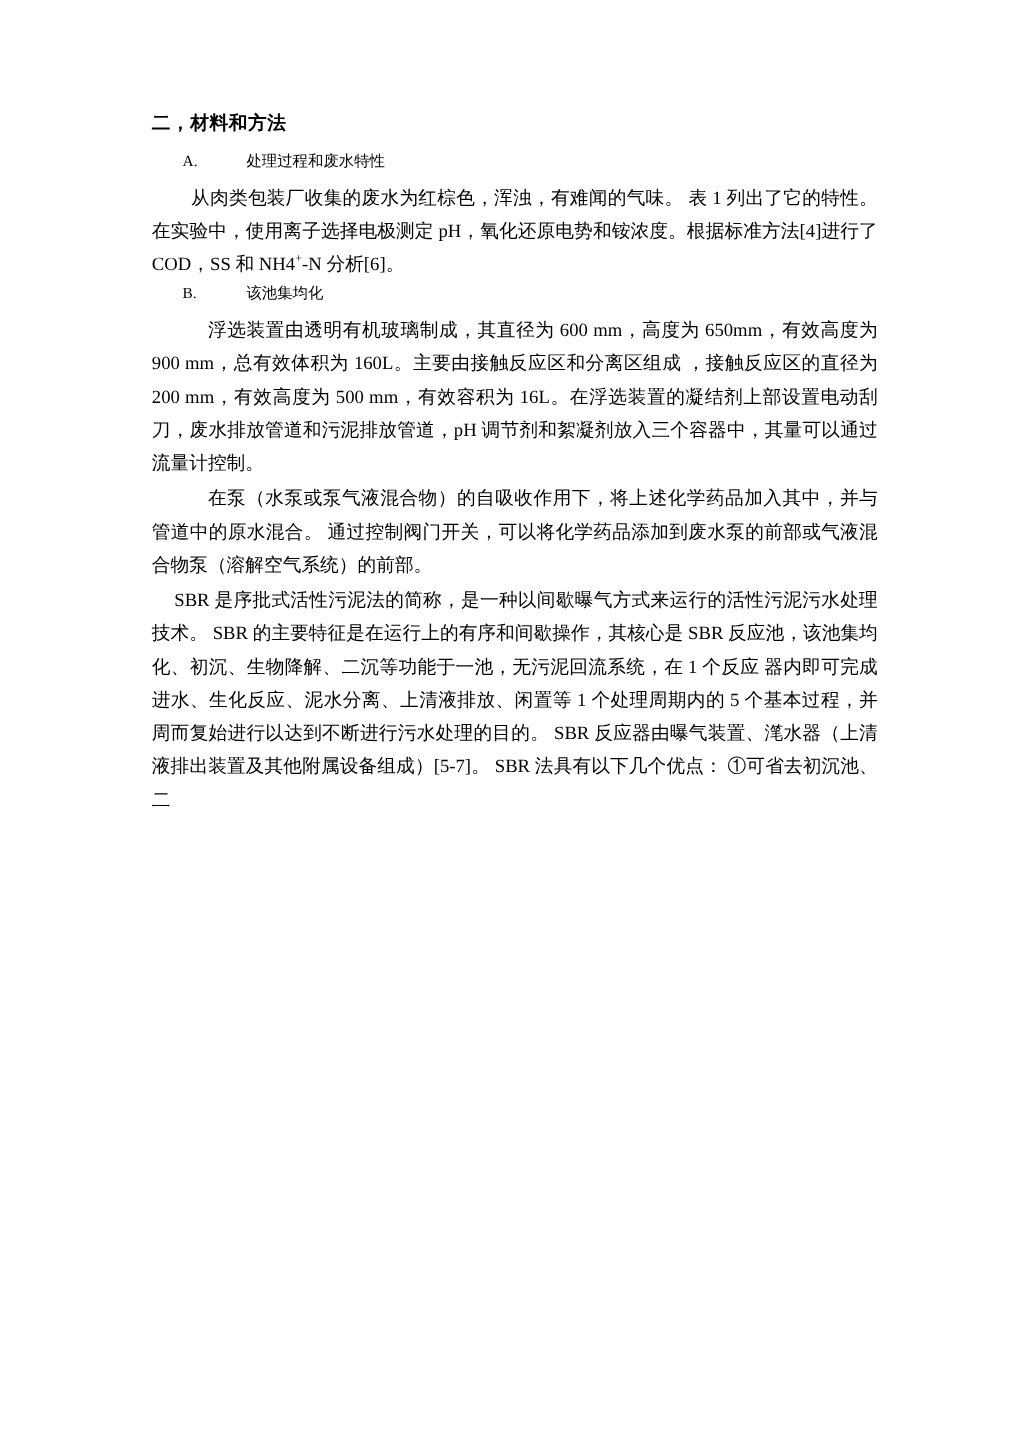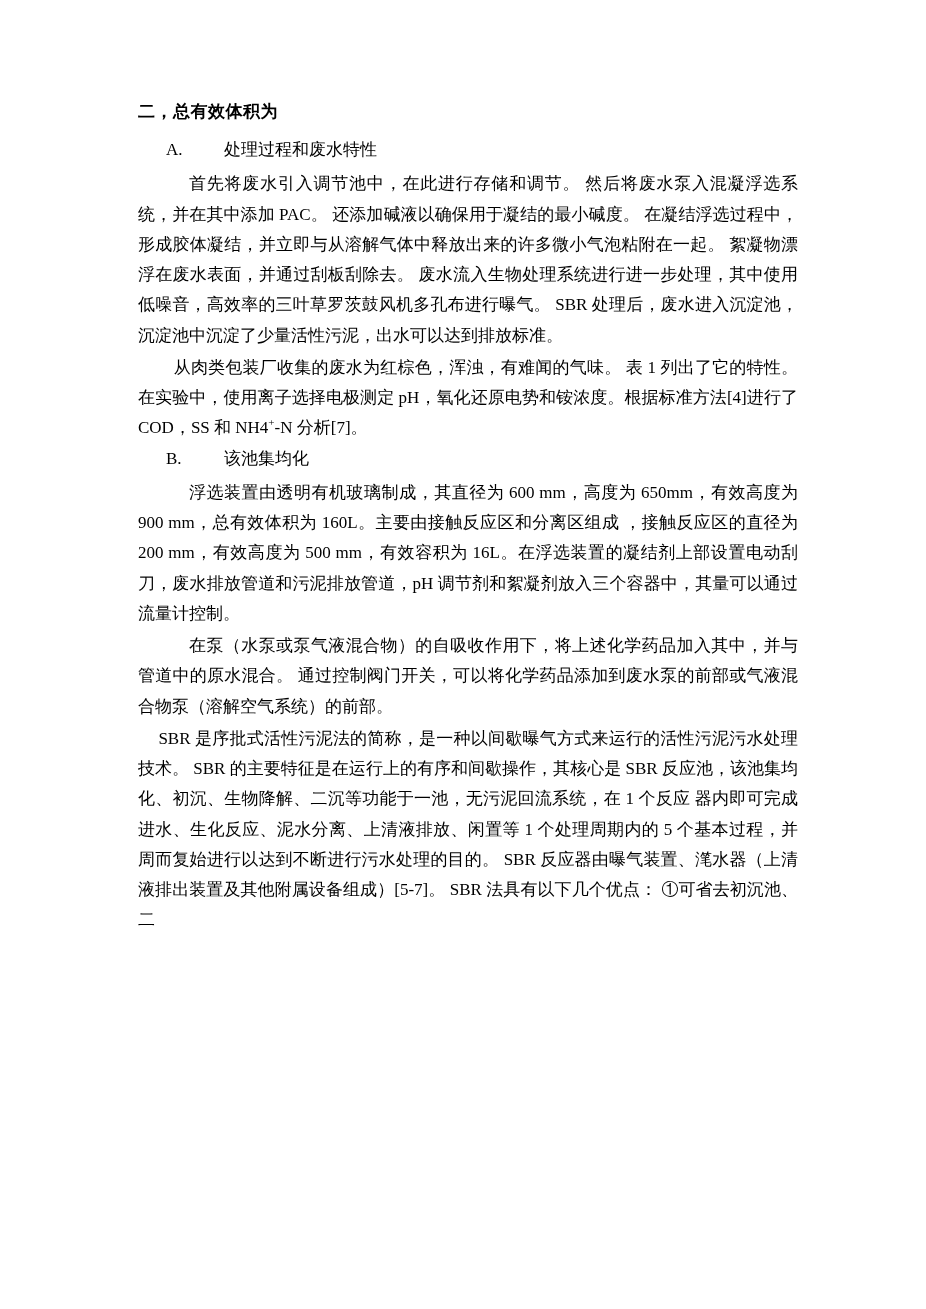--- a/index.html
+++ b/index.html
@@ -23,21 +23,21 @@
     width: 660px;
   }
   .section-title {
     font-family: "Liberation Sans", "DejaVu Sans", sans-serif;
     font-weight: bold;
     font-size: 17px;
     margin: 0 0 14px 0;
     letter-spacing: 0.5px;
   }
   .sub-head {
-    font-size: 17px;
+    font-size: 14px;
     margin: 0 0 6px 0;
     padding-left: 28px;
     text-indent: 0;
     line-height: 1.55;
   }
   .sub-head .lbl {
     display: inline-block;
     min-width: 58px;
   }
   p.body {
@@ -60,29 +60,28 @@
     line-height: 0;
   }
   .nowrap { white-space: nowrap; }
 </style>
 </head>
 <body>
 
 <div class="page">
   <div class="content">
 
-    <h2 class="section-title">二，总有效体积为</h2>
+    <h2 class="section-title">二，材料和方法</h2>
 
     <div class="sub-head">
       <span class="lbl">A.</span><span>处理过程和废水特性</span>
     </div>
 
-    <p class="body indent-wide">首先将废水引入调节池中，在此进行存储和调节。 然后将废水泵入混凝浮选系统，并在其中添加 PAC。 还添加碱液以确保用于凝结的最小碱度。 在凝结浮选过程中，形成胶体凝结，并立即与从溶解气体中释放出来的许多微小气泡粘附在一起。 絮凝物漂浮在废水表面，并通过刮板刮除去。 废水流入生物处理系统进行进一步处理，其中使用低噪音，高效率的三叶草罗茨鼓风机多孔布进行曝气。 SBR 处理后，废水进入沉淀池，沉淀池中沉淀了少量活性污泥，出水可以达到排放标准。</p>
 
-    <p class="body"><span>从肉类包装厂收集的废水为红棕色，浑浊，有难闻的气味。 表 1 列出了它的特性。 在实验中，使用离子选择电极测定 pH，氧化还原电势和铵浓度。根据标准方法[4]进行了 COD，SS 和 NH</span><span class="nowrap"><span>4</span><sup>+</sup></span><span>-N 分析[7]。</span></p>
+    <p class="body"><span>从肉类包装厂收集的废水为红棕色，浑浊，有难闻的气味。 表 1 列出了它的特性。 在实验中，使用离子选择电极测定 pH，氧化还原电势和铵浓度。根据标准方法[4]进行了 COD，SS 和 NH</span><span class="nowrap"><span>4</span><sup>+</sup></span><span>-N 分析[6]。</span></p>
 
     <div class="sub-head">
       <span class="lbl">B.</span><span>该池集均化</span>
     </div>
 
     <p class="body indent-wide">浮选装置由透明有机玻璃制成，其直径为 600 mm，高度为 650mm，有效高度为 900 mm，总有效体积为 160L。主要由接触反应区和分离区组成 ，接触反应区的直径为 200 mm，有效高度为 500 mm，有效容积为 16L。在浮选装置的凝结剂上部设置电动刮刀，废水排放管道和污泥排放管道，pH 调节剂和絮凝剂放入三个容器中，其量可以通过流量计控制。</p>
 
     <p class="body indent-wide">在泵（水泵或泵气液混合物）的自吸收作用下，将上述化学药品加入其中，并与管道中的原水混合。 通过控制阀门开关，可以将化学药品添加到废水泵的前部或气液混合物泵（溶解空气系统）的前部。</p>
 
 

